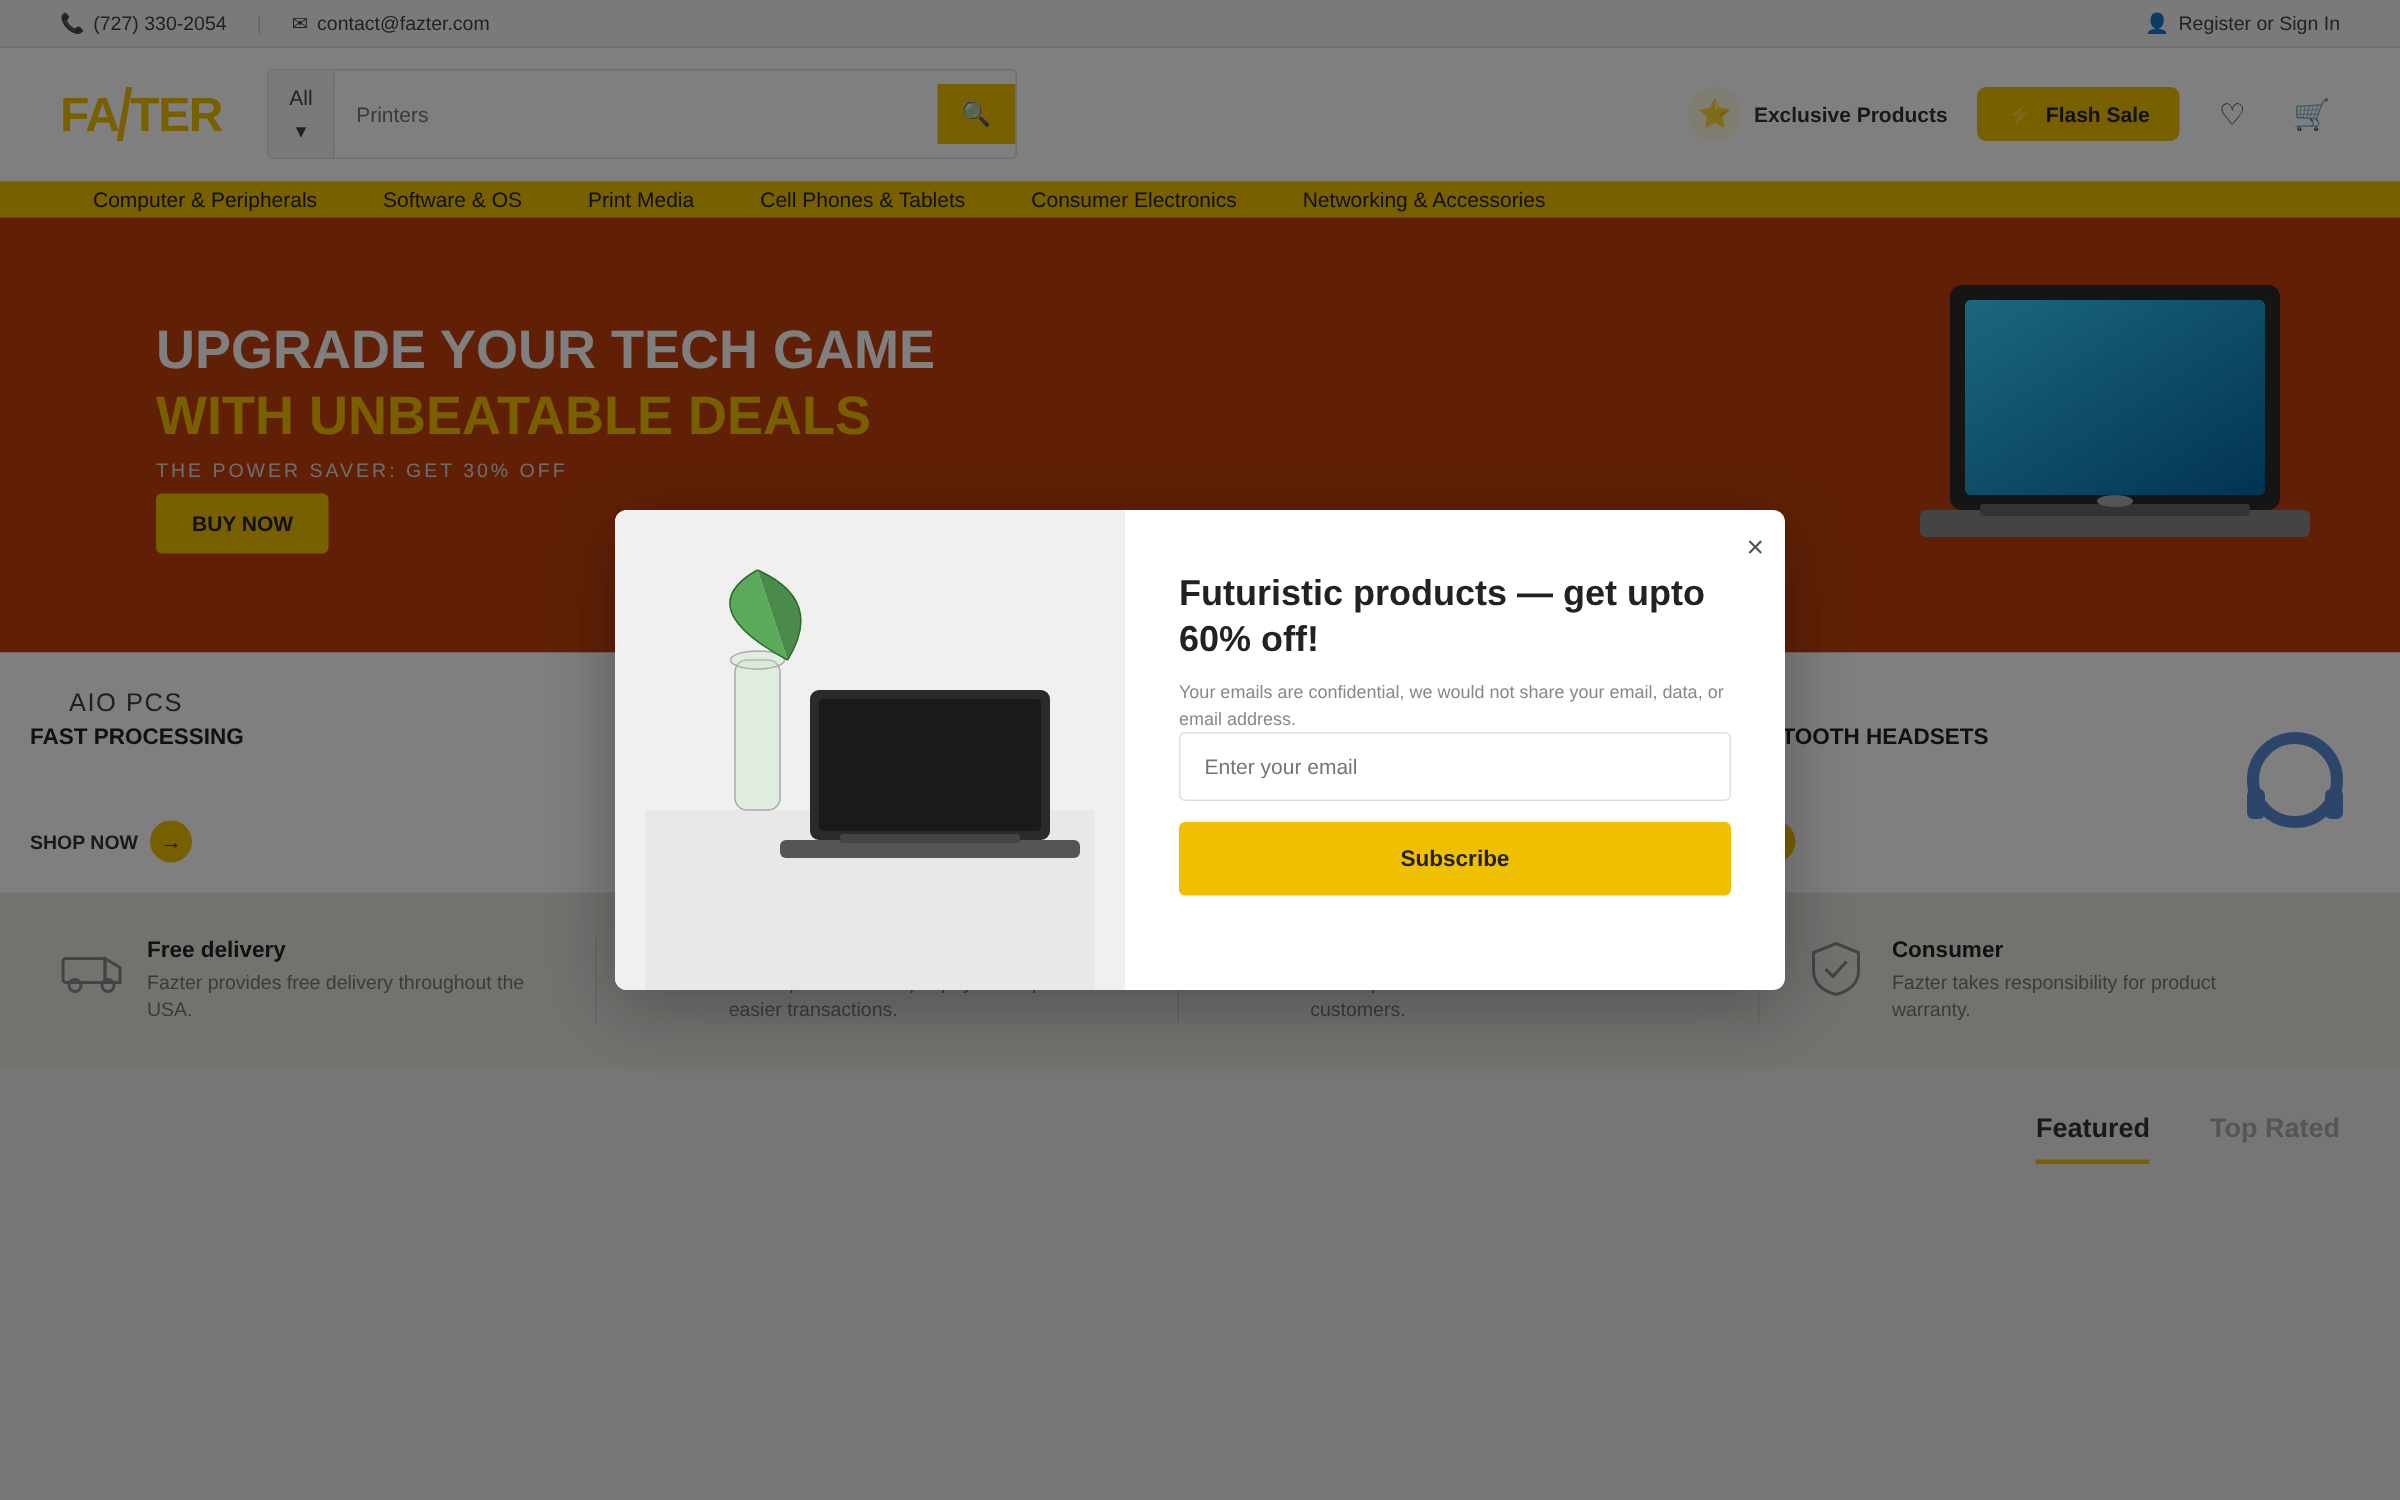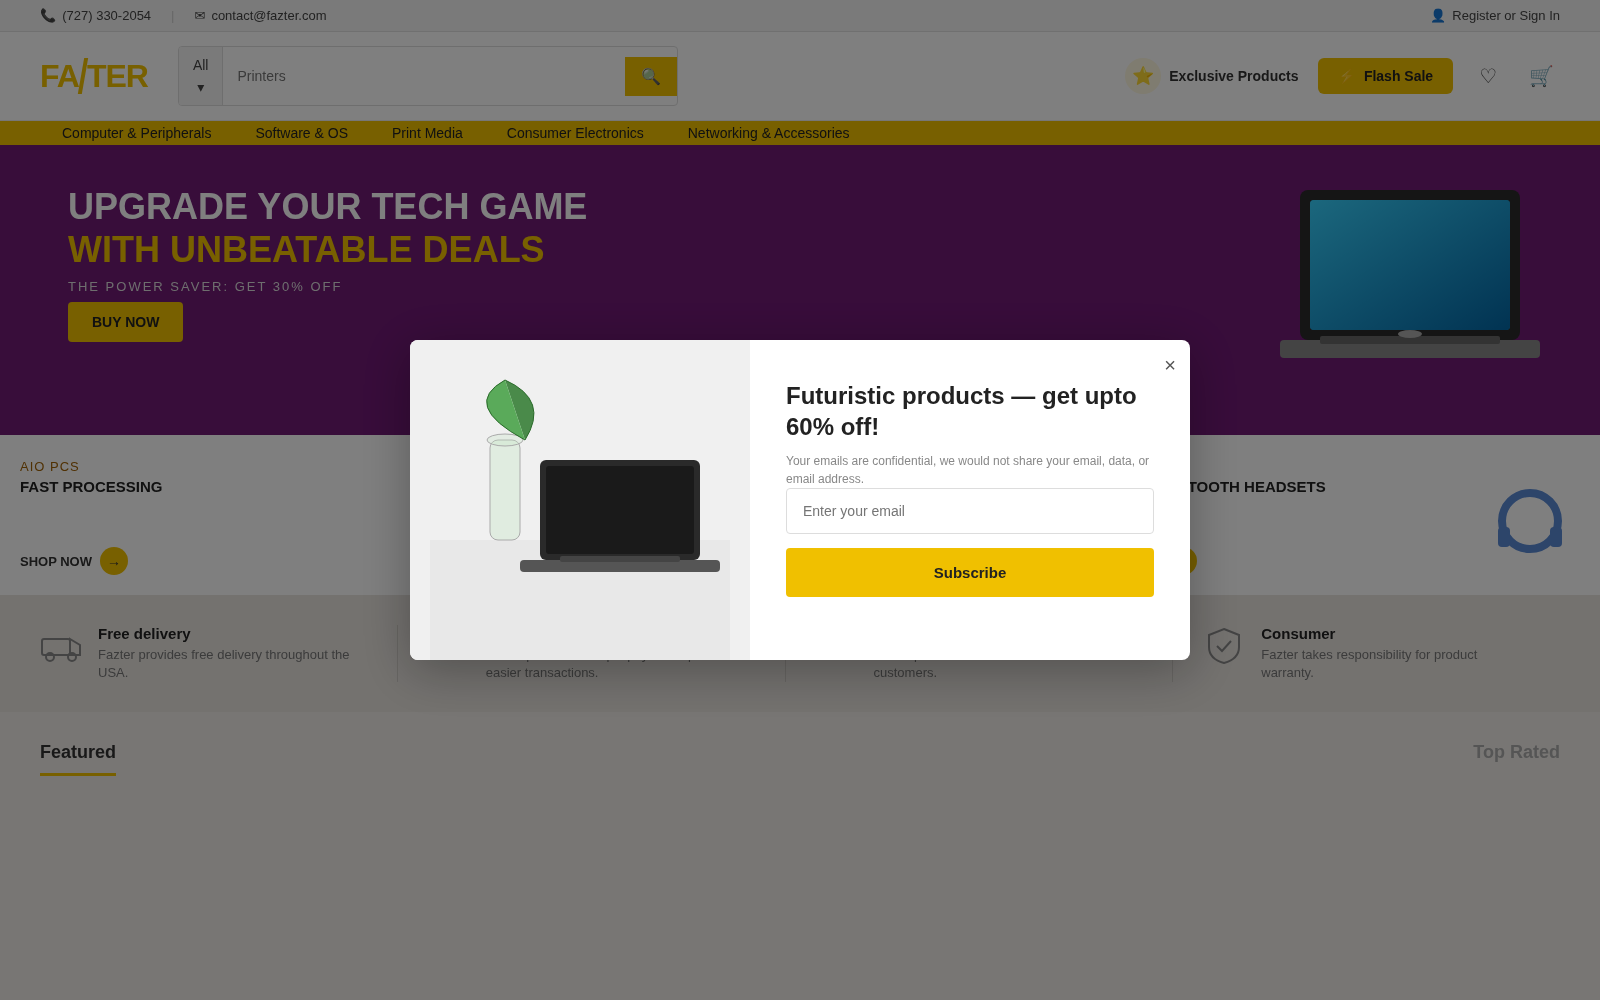--- a/index.html
+++ b/index.html
@@ -139,26 +139,27 @@
       padding: 4px 22px;
       font-size: 14px;
       font-weight: 500;
       color: #222;
       cursor: pointer;
       white-space: nowrap;
     }
 
     
     .hero {
-      background: #701a75;
+      background: #c2410c;
       position: relative;
       height: 290px;
       overflow: hidden;
       display: flex;
-      padding: 40px 68px;
+      align-items: center;
+      padding: 40px 104px;
     }
     .hero-text { z-index: 2; }
     .hero-title {
       font-size: 36px;
       font-weight: 800;
       color: #fff;
       line-height: 1.2;
     }
     .hero-subtitle {
       font-size: 36px;
@@ -210,25 +211,26 @@
       padding: 24px 20px 20px;
       margin: 0 2px;
       display: flex;
       flex-direction: column;
       position: relative;
       min-height: 160px;
     }
     .product-card:first-child { margin-left: 0; }
     .product-card:last-child { margin-right: 0; }
     .product-card-title {
-      font-size: 13px;
+      font-size: 17px;
       font-weight: 400;
-      color: #a16207;
+      color: #404040;
       text-transform: uppercase;
       letter-spacing: 1px;
+      margin-left: 26px;
     }
     .product-card-name {
       font-size: 15px;
       font-weight: 700;
       color: #222;
       margin-top: 4px;
     }
     .shop-now {
       display: flex;
       align-items: center;
@@ -287,21 +289,21 @@
       color: #777;
       margin-top: 4px;
       line-height: 1.4;
     }
 
     
     .tabs-section {
       background: #f0ede8;
       padding: 30px 40px 0;
       display: flex;
-      justify-content: space-between;
+      justify-content: flex-end;
       gap: 40px;
     }
     .tab-item {
       font-size: 18px;
       font-weight: 600;
       color: #aaa;
       padding-bottom: 10px;
       cursor: pointer;
       border-bottom: 3px solid transparent;
     }
@@ -448,20 +450,21 @@
     <button class="header-icon-btn">
       <span>🛒</span>
     </button>
   </div>
 </div>
 
 <nav class="nav">
   <div class="nav-item">Computer &amp; Peripherals</div>
   <div class="nav-item">Software &amp; OS</div>
   <div class="nav-item">Print Media</div>
+  <div class="nav-item">Cell Phones &amp; Tablets</div>
   <div class="nav-item">Consumer Electronics</div>
   <div class="nav-item">Networking &amp; Accessories</div>
 </nav>
 
 <div class="hero">
   <div class="hero-text">
     <div class="hero-title">UPGRADE YOUR TECH GAME</div>
     <div class="hero-subtitle">WITH UNBEATABLE DEALS</div>
     <div class="hero-sub">THE POWER SAVER: GET 30% OFF</div>
     <button class="buy-now-btn">BUY NOW</button>

